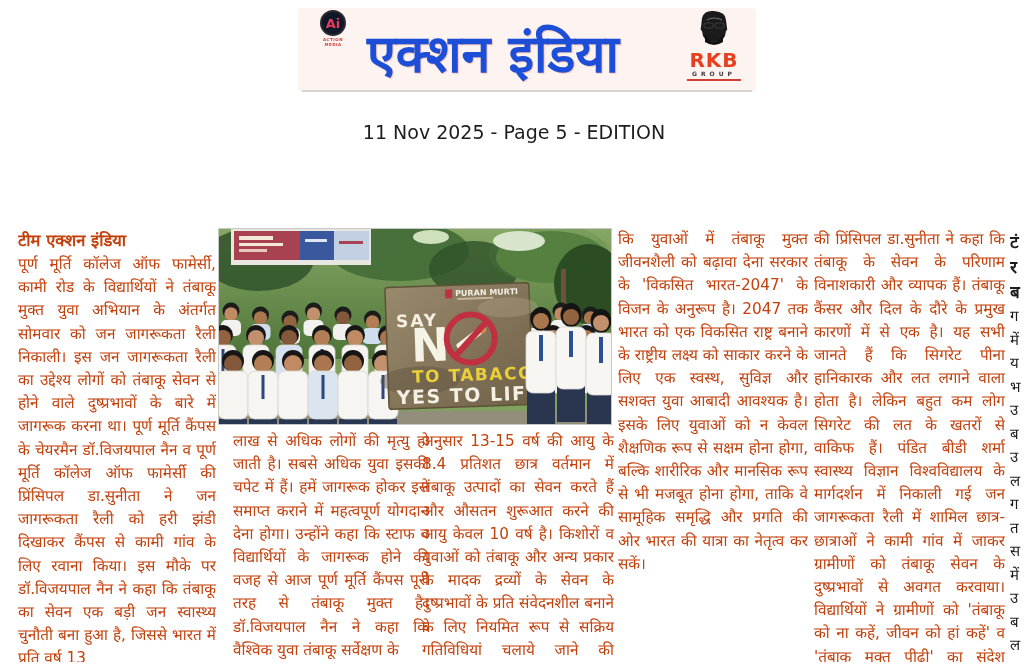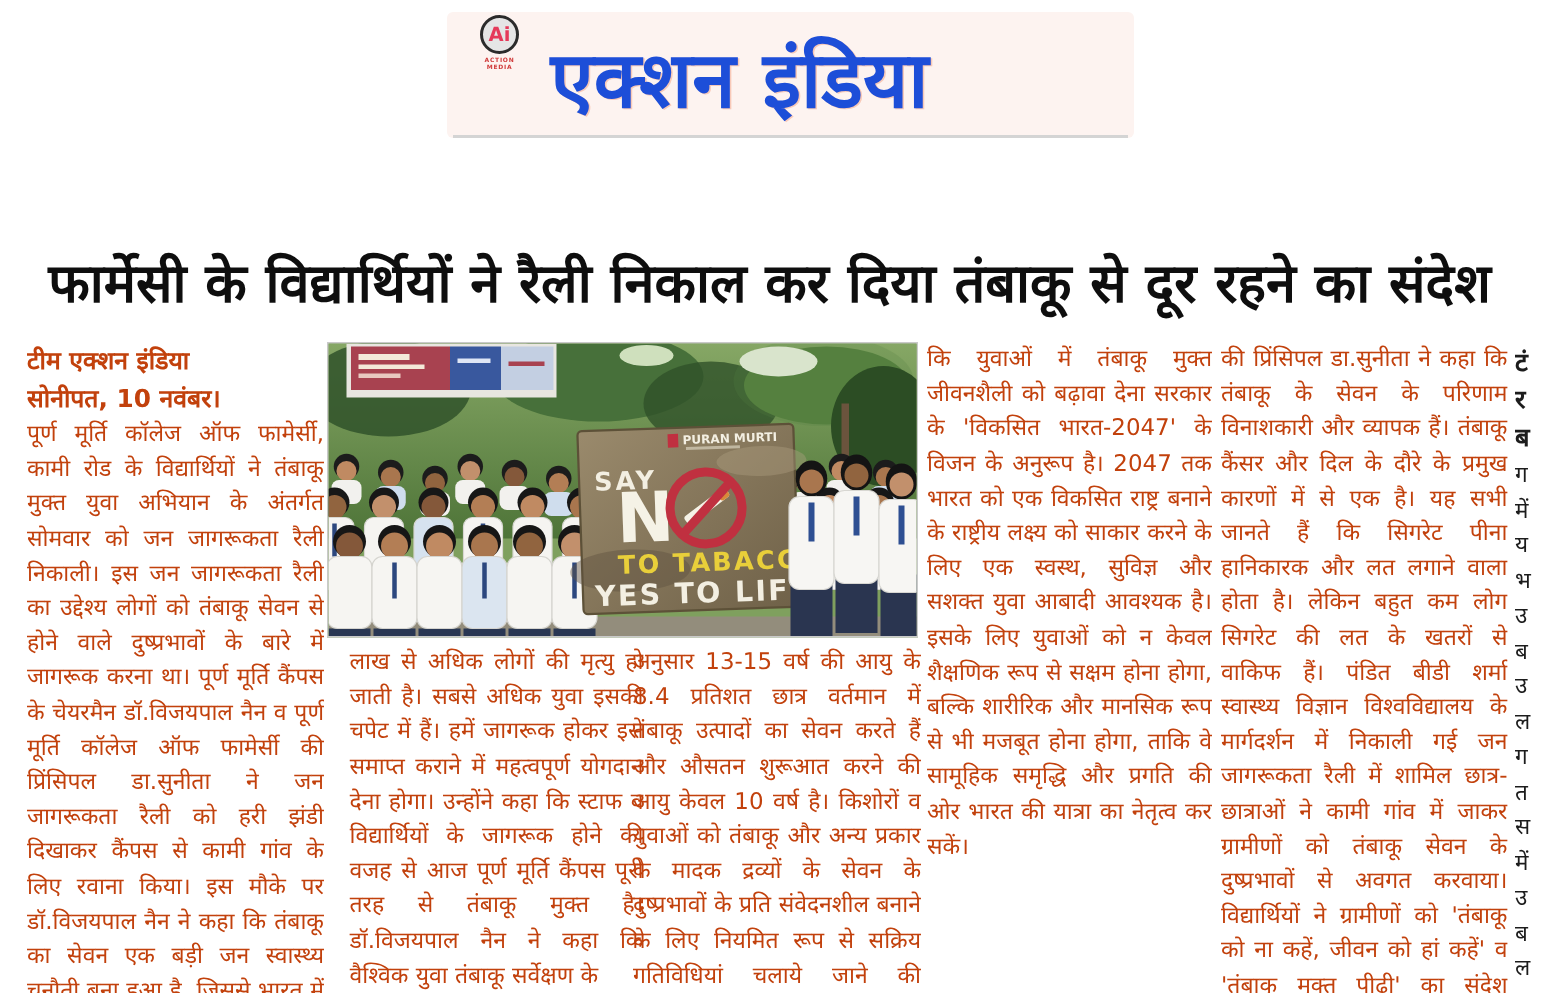--- a/index.html
+++ b/index.html
@@ -10,21 +10,21 @@
   }
   
   #masthead-band {
     position:absolute; left:298px; top:8px; width:458px; height:84px;
     background:#fdf3f0; border-radius:4px;
   }
   #ai-logo { position:absolute; left:316px; top:10px; width:34px; text-align:center; }
   #ai-logo .circ {
     width:26px; height:26px; border:2px solid #2b2b2b; border-radius:50%;
     margin:0 auto; display:flex; align-items:center; justify-content:center;
-    font-weight:bold; font-size:13px; color:#e53a5a; background:#e5e5e5;
+    font-weight:bold; font-size:13px; color:#e53a5a; background:#0f172a;
   }
   #ai-logo .sub { font-size:4px; color:#d03a3a; letter-spacing:.5px; margin-top:1px; font-weight:bold; }
   #masthead-title {
     position:absolute; left:312px; top:22px; width:362px; height:66px;
     font-size:52px; line-height:64px; font-weight:800; color:#1d4ed8;
     text-align:center; white-space:nowrap; overflow:hidden;
     text-shadow:1px 1px 0 #f8c9b8;
   }
   #rkb-logo { position:absolute; left:676px; top:10px; width:76px; text-align:center; }
   #rkb-logo svg { display:block; margin:0 auto; }
@@ -68,28 +68,39 @@
 <body>
 
 <div id="page">
 
   <div id="masthead-band"></div>
   <div id="ai-logo">
     <div class="circ">Ai</div>
     <div class="sub">ACTION MEDIA</div>
   </div>
   <div id="masthead-title">एक्शन इंडिया</div>
+  <div id="rkb-logo">
+    <svg width="44" height="40" viewBox="0 0 44 40">
+      <path d="M10 8 Q12 0 22 1 Q34 2 34 10 L35 18 Q36 20 34 21 L33 26 Q30 32 22 32 Q14 32 11 26 L10 21 Q8 20 9 17 Z" fill="#1b1b1b"></path>
+      <rect x="12" y="13" width="9" height="5" rx="2" fill="#1b1b1b" stroke="#555" stroke-width="0.6"></rect>
+      <rect x="23" y="13" width="9" height="5" rx="2" fill="#1b1b1b" stroke="#555" stroke-width="0.6"></rect>
+      <path d="M13 24 Q22 40 31 24 L31 32 Q22 38 13 32 Z" fill="#111"></path>
+      <path d="M15 10 Q22 6 30 10" stroke="#fff" stroke-width="0.8" fill="none" opacity="0.5"></path>
+    </svg>
+    <div class="brand">RKB</div>
+    <div class="group">GROUP</div>
+    <div class="tag"></div>
+  </div>
   <div id="masthead-rule"></div>
 
-
-  <div id="headline">फार्मेसी के विद्यार्थियों ने रैली निकाल कर दिया तंबाकू से दूर रहने का संदेश</div>
+  <div id="dateline">11 Nov 2025 - Page 5 - EDITION</div>
+
 
   <div id="col1" class="col">
     <div class="byline">टीम एक्शन इंडिया</div>
-    <div class="byline">सोनीपत, 10 नवंबर।</div>
     <span>पूर्ण मूर्ति कॉलेज ऑफ फामेर्सी, कामी रोड के विद्यार्थियों ने तंबाकू मुक्त युवा अभियान के अंतर्गत सोमवार को जन जागरूकता रैली निकाली। इस जन जागरूकता रैली का उद्देश्य लोगों को तंबाकू सेवन से होने वाले दुष्प्रभावों के बारे में जागरूक करना था। पूर्ण मूर्ति कैंपस के चेयरमैन डॉ.विजयपाल नैन व पूर्ण मूर्ति कॉलेज ऑफ फामेर्सी की प्रिंसिपल डा.सुनीता ने जन जागरूकता रैली को हरी झंडी दिखाकर कैंपस से कामी गांव के लिए रवाना किया। इस मौके पर डॉ.विजयपाल नैन ने कहा कि तंबाकू का सेवन एक बड़ी जन स्वास्थ्य चुनौती बना हुआ है, जिससे भारत में प्रति वर्ष 13</span>
   </div>
 
   <div id="photo">
     <svg width="394" height="197" viewBox="0 0 394 197">
       <defs>
         <linearGradient id="treeGrad" x1="0" y1="0" x2="0" y2="1">
           <stop offset="0" stop-color="#86a765"></stop>
             <stop offset="1" stop-color="#4e7438"></stop>
         </linearGradient>

